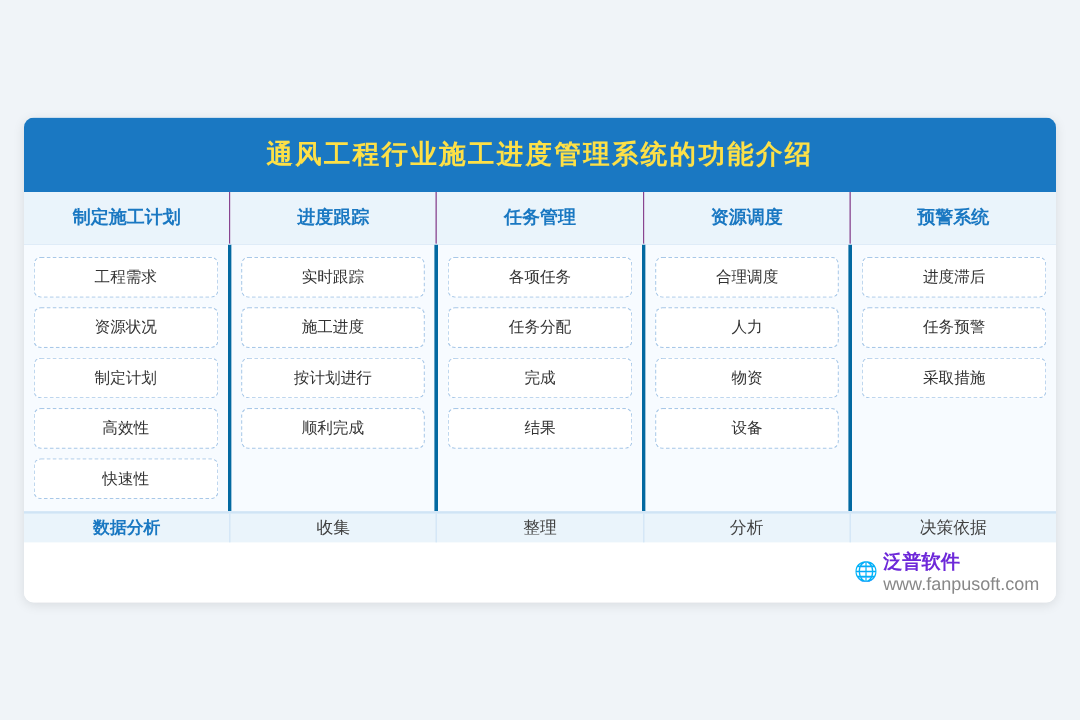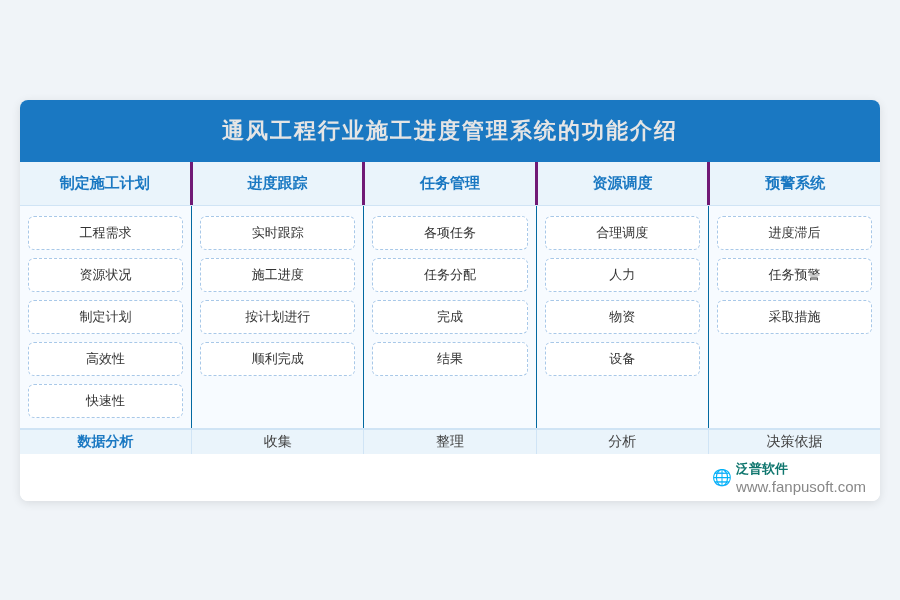--- a/index.html
+++ b/index.html
@@ -14,21 +14,21 @@
     }
     .container {
       width: 860px;
       background: #fff;
       border-radius: 8px;
       overflow: hidden;
       box-shadow: 0 2px 10px rgba(0,0,0,0.1);
     }
     .header {
       background: #1a78c2;
-      color: #e5e5e5;
+      color: #fde047;
       text-align: center;
       padding: 16px 20px;
       font-size: 22px;
       font-weight: bold;
       letter-spacing: 2px;
     }
     .main-table {
       display: flex;
       flex-direction: column;
     }
@@ -36,35 +36,35 @@
       display: flex;
       border-bottom: 1px solid #d0e4f5;
     }
     .col-header {
       flex: 1;
       padding: 12px 8px;
       text-align: center;
       font-size: 15px;
       font-weight: bold;
       color: #1a78c2;
-      border-right: 3px solid #701a75;
+      border-right: 1px solid #701a75;
       background: #eaf4fb;
     }
     .col-header:last-child { border-right: none; }
     .rows-area {
       display: flex;
       flex: 1;
     }
     .col {
       flex: 1;
       display: flex;
       flex-direction: column;
       align-items: center;
       padding: 10px 8px;
-      border-right: 1px solid #0369a1;
+      border-right: 3px solid #0369a1;
       gap: 8px;
       background: #f7fbff;
     }
     .col:last-child { border-right: none; }
     .cell {
       width: 100%;
       background: #fff;
       border: 1px dashed #a8c8e8;
       border-radius: 6px;
       text-align: center;
@@ -95,22 +95,22 @@
       align-items: center;
       padding: 6px 14px 6px 0;
       background: #fff;
       gap: 4px;
     }
     .brand-icon {
       color: #1a78c2;
       font-size: 16px;
     }
     .brand-text {
-      font-size: 13px;
-      color: #0f766e;
+      font-size: 16px;
+      color: #6d28d9;
       font-weight: bold;
     }
     .brand-url {
       font-size: 15px;
       color: #888;
     }
     .brand-block {
       display: flex;
       flex-direction: column;
       align-items: flex-start;

